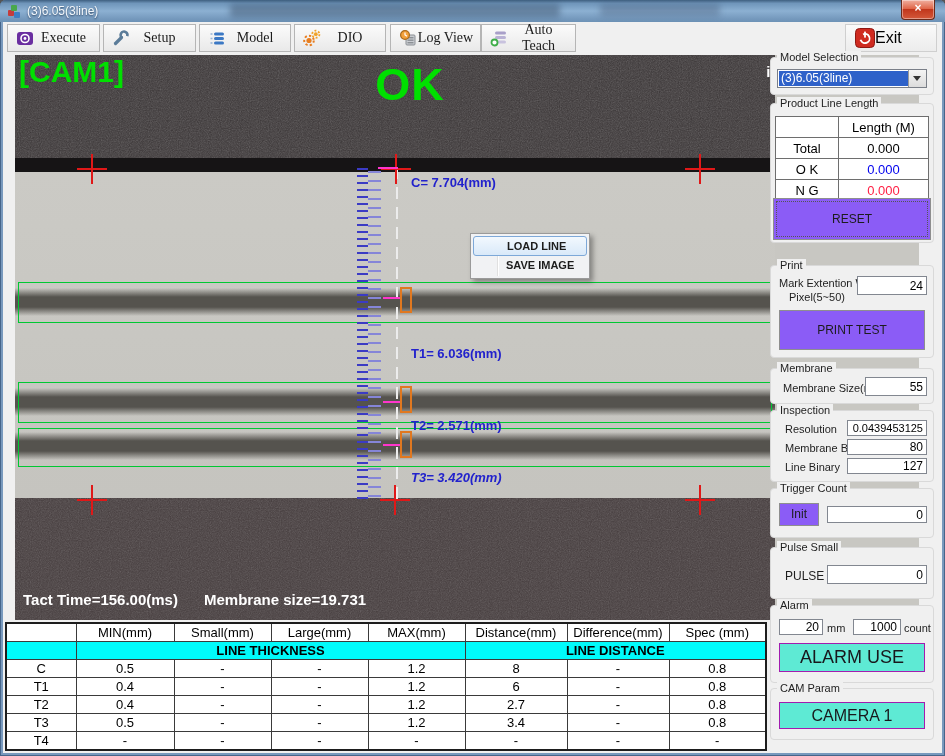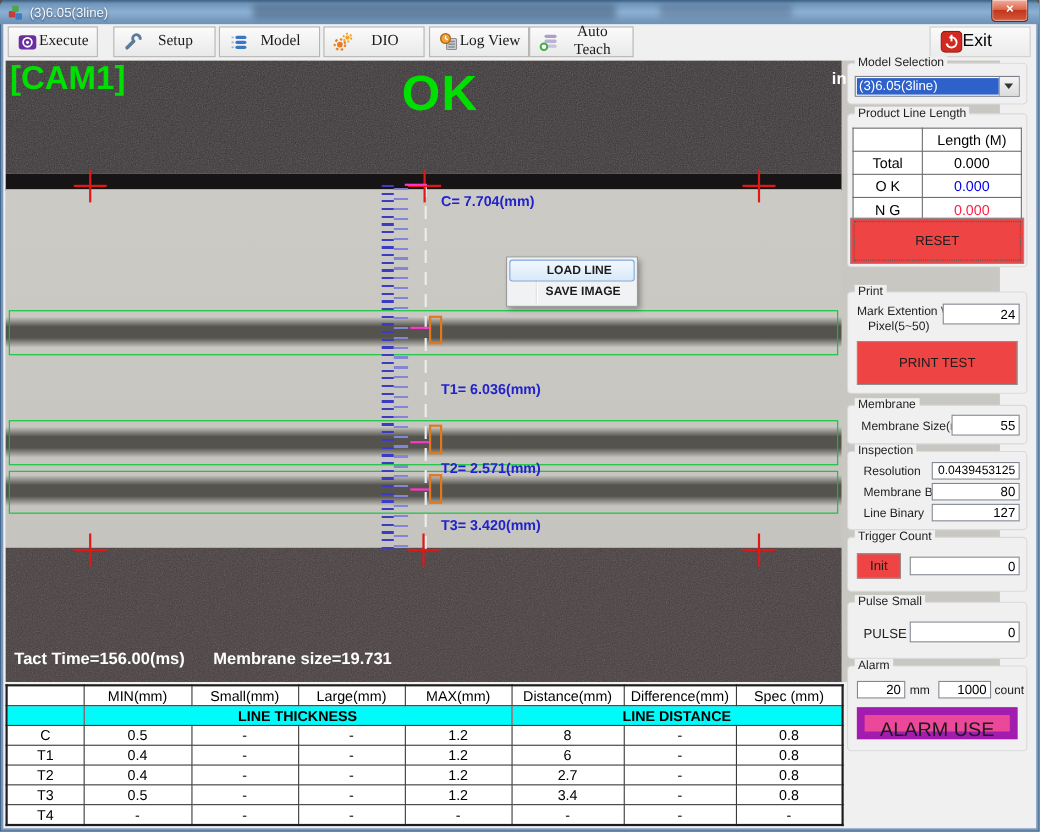--- a/index.html
+++ b/index.html
@@ -19,21 +19,21 @@
   
   .client-bg{position:absolute;left:3px;top:22px;width:939px;height:731px;background:#f0f0f0;}
 
   
   .tb-btn{position:absolute;top:24px;height:28px;display:flex;align-items:center;background:linear-gradient(#fbfbfb,#e9e9e9);border:1px solid #b5b5b5;box-sizing:border-box;}
   .tb-btn .ticon{margin-left:8px;flex:0 0 auto;}
   .tb-btn .tlabel{flex:1;text-align:center;font-family:"Liberation Serif",serif;font-size:14px;color:#1b1b1b;padding-right:6px;}
   .exit-btn{position:absolute;top:24px;left:845px;width:92px;height:28px;display:flex;align-items:center;background:linear-gradient(#fafafa,#ececec);border:1px solid #cfcfcf;box-sizing:border-box;}
 
   
-  #camera{position:absolute;left:5px;top:55px;width:904px;height:565px;background:#c8c7c2;overflow:hidden;}
+  #camera{position:absolute;left:15px;top:55px;width:904px;height:565px;background:#c8c7c2;overflow:hidden;}
   .cam-top{position:absolute;left:0;top:0;width:760px;height:103px;background:#3a3536;}
   .cam-black{position:absolute;left:0;top:103px;width:760px;height:14px;background:#161415;border-bottom:1px solid #5a4330;}
   .cam-light{position:absolute;left:0;top:117px;width:760px;height:326px;background:linear-gradient(#cbcac5,#c5c4bf);}
   .cam-bottom{position:absolute;left:0;top:443px;width:760px;height:122px;background:#453c3d;}
   .cam-noise{position:absolute;left:0;top:0;pointer-events:none;}
 
   .gbox{position:absolute;left:3px;width:754px;border:1px solid #00c832;box-sizing:border-box;}
   .band{position:absolute;left:0;width:760px;height:28px;background:linear-gradient(to bottom,rgba(85,83,78,0),#55534e 32%,#55534e 68%,rgba(85,83,78,0));}
 
   .ruler-a{position:absolute;left:342px;top:113px;width:11px;height:332px;background:repeating-linear-gradient(to bottom,#3b3bc4 0 2px,transparent 2px 7px);}
@@ -64,23 +64,23 @@
   #rtable td{border:1px solid #3a3a3a;text-align:center;font-size:13px;color:#000;height:17px;padding:0;overflow:hidden;}
   #rtable{border:2px solid #1d1d1d;}
   #rtable td.cy{background:#00fbfb;font-weight:bold;}
 
   
   #panel{position:absolute;left:768px;top:55px;width:172px;height:700px;}
   .grp{position:absolute;left:2px;width:164px;border:1px solid #d9d9d9;border-radius:4px;box-sizing:border-box;background:#f0f0f0;}
   .grp>.gtitle{position:absolute;left:6px;top:-7px;background:#f0f0f0;padding:0 3px;font-size:11px;color:#1e1e1e;white-space:nowrap;}
   .ninput{position:absolute;border:1px solid #828790;background:#fff;font-size:12px;font-family:"Liberation Sans",sans-serif;text-align:right;padding:0 3px;box-sizing:border-box;color:#000;}
   .plabel{position:absolute;font-size:11px;color:#1e1e1e;white-space:nowrap;}
-  .wbtn{position:absolute;background:#ef4444;border:1px solid #8e8e8e;font-size:12px;color:#1c1c1c;text-align:center;box-sizing:border-box;font-family:"Liberation Sans",sans-serif;}
+  .wbtn{position:absolute;background:#8b5cf6;border:1px solid #8e8e8e;font-size:12px;color:#1c1c1c;text-align:center;box-sizing:border-box;font-family:"Liberation Sans",sans-serif;}
   .dotted{outline:1px dotted #555;outline-offset:-4px;}
-  .pinkbtn{position:absolute;background:#ec4899;border:7px solid #a21caf;color:#18181c;text-align:center;box-sizing:border-box;}
+  .pinkbtn{position:absolute;background:#5eead4;border:1px solid #a21caf;color:#18181c;text-align:center;box-sizing:border-box;}
 
   .combo{position:absolute;left:6px;top:11px;width:150px;height:19px;border:1px solid #7a7f88;background:#fff;box-sizing:border-box;}
   .combo .sel{position:absolute;left:1px;top:1px;bottom:1px;right:18px;background:#2e61c9;color:#fff;font-size:12px;line-height:15px;padding-left:2px;overflow:hidden;white-space:nowrap;}
   .combo .arrowbox{position:absolute;right:0;top:0;bottom:0;width:17px;background:linear-gradient(#f4f4f4,#dcdcdc);border-left:1px solid #9a9a9a;}
   .combo .arrowbox::after{content:"";position:absolute;left:4px;top:6px;border:4px solid transparent;border-top:5px solid #333;}
 
   #ptable{border-collapse:collapse;position:absolute;left:4px;top:12px;width:154px;}
   #ptable td{border:1px solid #6e6e6e;height:18px;text-align:center;font-size:13px;background:#fff;color:#000;}
   #ptable td.v-blue{color:#0000ee;}
   #ptable td.v-red{color:#ff2045;}
@@ -97,21 +97,21 @@
       <rect x="1" y="6" width="6" height="6" rx="1" fill="#c43c3c"></rect>
       <rect x="7" y="8" width="6" height="6" rx="1" fill="#3c7ec4"></rect>
       <rect x="4" y="1" width="6" height="6" rx="1" fill="#49a84c"></rect>
     </svg>
     <span class="title-text">(3)6.05(3line)</span>
     <div class="close-btn">×</div>
   </div>
 
   <div class="client-bg"></div>
 
-  <div class="tb-btn" style="left:7px;width:82px;">
+  <div class="tb-btn" style="left:7px;width:93px;">
     <svg class="ticon" width="18" height="18" viewBox="0 0 18 18">
       <rect x="1" y="3" width="16" height="13" rx="3" fill="#6a2ea0"></rect>
       <circle cx="9" cy="9.5" r="4" fill="none" stroke="#fff" stroke-width="1.6"></circle>
       <circle cx="9" cy="9.5" r="1.4" fill="#fff"></circle>
     </svg>
     <span class="tlabel">Execute</span>
   </div>
   <div class="tb-btn" style="left:103px;width:93px;">
     <svg class="ticon" width="18" height="18" viewBox="0 0 18 18">
       <path d="M3.5 14.5 L9.5 8.5" stroke="#5b7c99" stroke-width="3.2" stroke-linecap="round"></path>
@@ -211,21 +211,21 @@
     <div class="orect" style="left:385px;top:232px;height:26px;"></div>
     <div class="orect" style="left:385px;top:331px;height:27px;"></div>
     <div class="orect" style="left:385px;top:376px;height:27px;"></div>
 
     <div class="cam1">[CAM1]</div>
     <div class="okres">OK</div>
     <div class="buffer">inpsection buffer=2</div>
     <div class="meas" style="left:396px;top:120px;">C= 7.704(mm)</div>
     <div class="meas" style="left:396px;top:291px;">T1= 6.036(mm)</div>
     <div class="meas" style="left:396px;top:363px;">T2= 2.571(mm)</div>
-    <div class="meas" style="left:396px;top:415px;">T3= 3.420(mm)</div>
+    <div class="meas" style="left:396px;top:415px;font-style:italic;">T3= 3.420(mm)</div>
     <div class="statusline">
       <span>Tact Time=156.00(ms)</span><span>Membrane size=19.731</span>
     </div>
 
     <div class="ctx">
       <div class="gutter"></div>
       <div class="ctx-item hot">LOAD LINE</div>
       <div class="ctx-item">SAVE IMAGE</div>
     </div>
   </div>
@@ -383,15 +383,19 @@
 
     <div class="grp" style="top:550px;height:78px;">
       <span class="gtitle">Alarm</span>
       <input class="ninput" style="left: 8px; top: 13px; width: 44px; height: 16px;" value="20">
       <span class="plabel" style="left:56px;top:16px;">mm</span>
       <input class="ninput" style="left: 82px; top: 13px; width: 48px; height: 16px;" value="1000">
       <span class="plabel" style="left:133px;top:16px;">count</span>
       <div class="pinkbtn" style="left:8px;top:37px;width:146px;height:29px;line-height:27px;font-size:18px;">ALARM USE</div>
     </div>
 
+    <div class="grp" style="top:633px;height:52px;">
+      <span class="gtitle">CAM Param</span>
+      <div class="pinkbtn" style="left:8px;top:13px;width:146px;height:27px;line-height:25px;font-size:16px;">CAMERA 1</div>
+    </div>
 
   </div>
 </div>
 
 </body></html>

